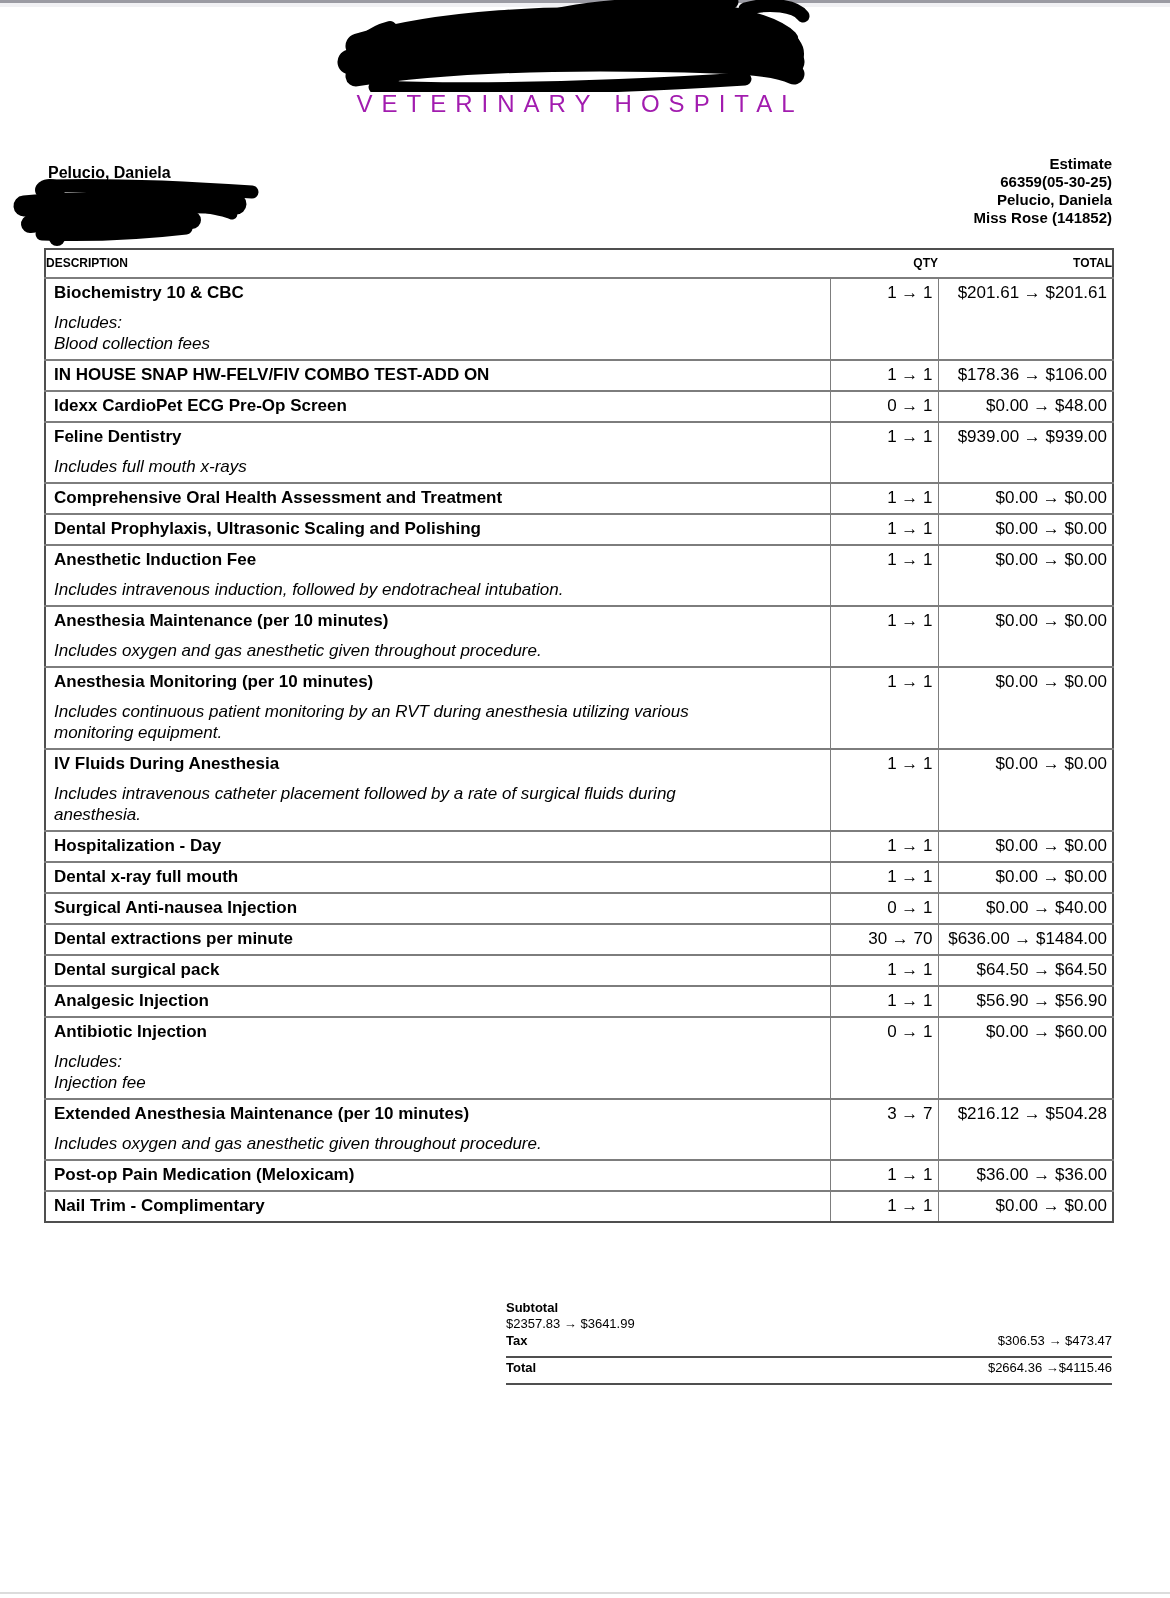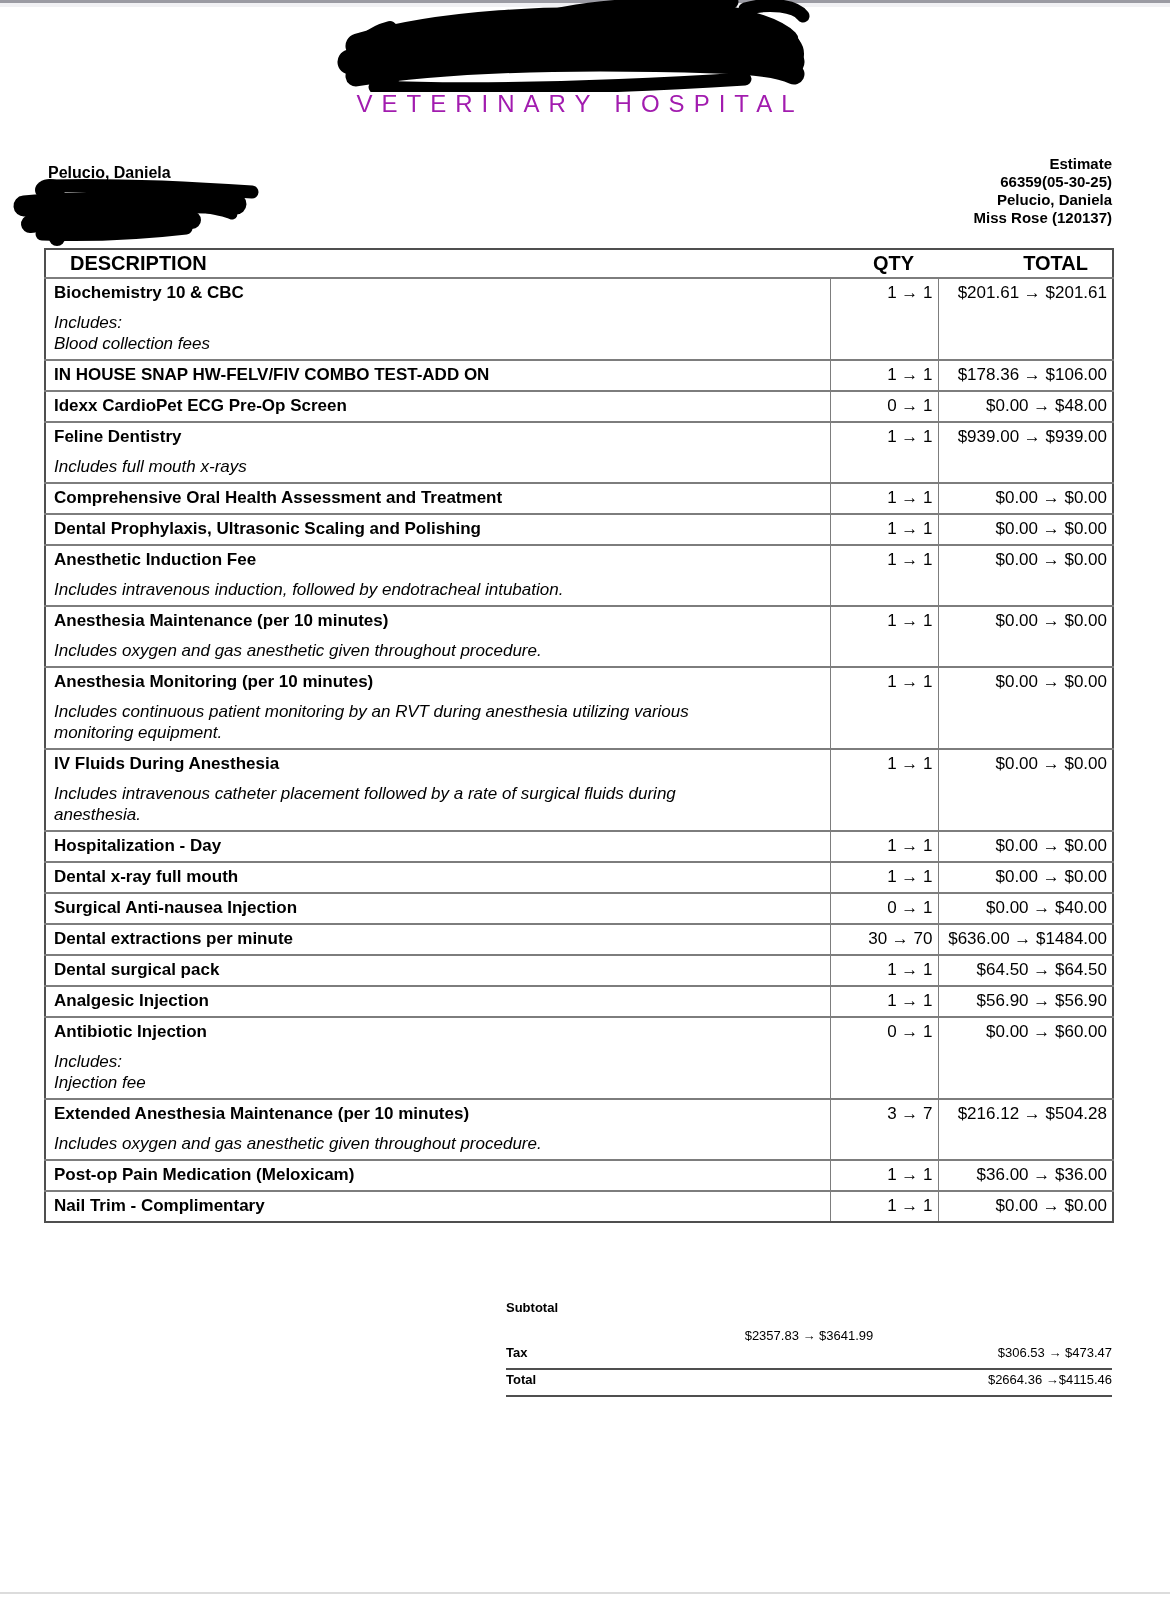--- a/index.html
+++ b/index.html
@@ -29,40 +29,40 @@
     position:absolute; right:58px; top:155px;
     text-align:right; font-size:15px; font-weight:bold; line-height:18px;
   }
 
   .estimate-table {
     position:absolute; left:44px; top:248px; width:1068px;
     border-collapse:collapse; table-layout:fixed;
     border:2px solid #4f4f4f; font-size:17px;
   }
   .estimate-table th {
-    border-bottom:2px solid #7d7d7d; font-size:20px;
-    padding:3px 24px; line-height:21px;
+    border-bottom:2px solid #7d7d7d; font-size:12px;
+    padding:3px 0; line-height:21px;
   }
   th.desc-h  { text-align:left; }
   th.qty-h, th.total-h { text-align:right; }
   .estimate-table td {
     border-top:2px solid #7d7d7d; vertical-align:top;
     padding:3px 8px 5px 8px; line-height:21px;
   }
   td.desc { padding-right:70px; }
   td.desc .item-name { font-weight:bold; }
   .item-details { margin-top:9px;font-style:italic; }
   td.qty, td.total {
     text-align:right; border-left:1.5px solid #7d7d7d;
     white-space:nowrap; padding:3px 5px 5px 2px;
   }
 
   .summary { position:absolute; left:506px; top:1300px; width:606px; font-size:13px; line-height:15px; }
   .summary .subtotal-label  { font-weight:bold; }
-  .summary .subtotal-amount { text-align:center; margin-top:13px; }
+  .summary .subtotal-amount { text-align:left; margin-top:1px; }
   .summary .sum-row {
     display:flex; justify-content:space-between;
     margin-top:2px; padding-bottom:8px;
     border-bottom:2px solid #4f4f4f;
   }
   .summary .sum-row .lbl { font-weight:bold; }
 </style>
 </head>
 <body>
 
@@ -98,21 +98,21 @@
       <path d="M18,48 C70,42 130,44 180,44" stroke-width="18"></path>
       <path d="M30,58 C90,60 140,56 174,52" stroke-width="13"></path>
       <circle cx="45" cy="62" r="8" fill="#000000" stroke="none"></circle>
     </g>
   </svg>
 
   <div class="estimate-block">
     <div>Estimate</div>
     <div>66359(05-30-25)</div>
     <div>Pelucio, Daniela</div>
-    <div>Miss Rose (120137)</div>
+    <div>Miss Rose (141852)</div>
   </div>
 
   <table class="estimate-table">
     <colgroup>
       <col style="width:785px">
       <col style="width:108px">
       <col style="width:175px">
     </colgroup>
     <thead>
       <tr>

